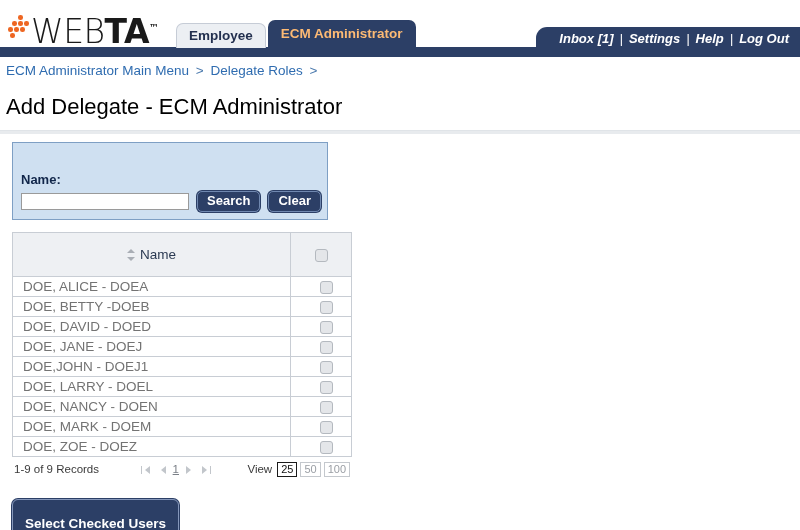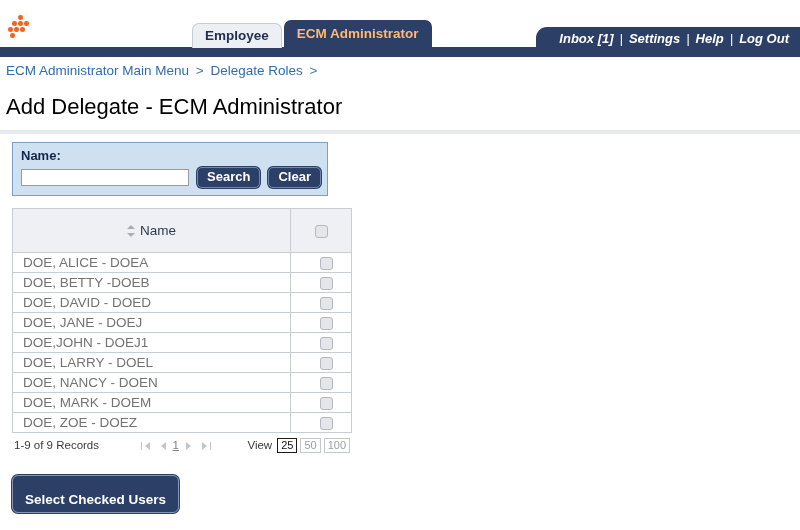--- a/index.html
+++ b/index.html
@@ -63,21 +63,21 @@
   }
   .logo-tm {
     font-size: 10px;
     vertical-align: super;
     font-weight: 700;
     letter-spacing: 0;
   }
 
   .tabs {
     position: absolute;
-    left: 192px;
+    left: 176px;
     bottom: 9px;
     display: flex;
     align-items: flex-end;
     z-index: 3;
   }
   .tab {
     font-size: 13.5px;
     font-weight: bold;
     padding: 5px 13px 6px 13px;
     border-radius: 7px 7px 0 0;
@@ -173,20 +173,21 @@
     background: #cfe0f1;
     border: 1px solid #7e9fc4;
     padding: 5px 6px 7px 8px;
     box-sizing: border-box;
   }
   .search-label {
     font-size: 13px;
     font-weight: bold;
     color: #11264a;
     margin-bottom: 4px;
+    margin-top: 24px;
   }
   .search-row {
     display: flex;
     align-items: center;
   }
   .search-input {
     width: 175px;
     height: 17px;
     border: 1px solid #9a9a9a;
     background: #ffffff;
@@ -399,20 +400,21 @@
     <span class="logo-dots">
       <i style="left:10px; top:0px;"></i>
       <i style="left:4px;  top:6px;"></i>
       <i style="left:10px; top:6px;"></i>
       <i style="left:16px; top:6px;"></i>
       <i style="left:0px;  top:12px;"></i>
       <i style="left:6px;  top:12px;"></i>
       <i style="left:12px; top:12px;"></i>
       <i style="left:2px;  top:18px;"></i>
     </span>
+    <span class="logo-text"><span class="thin">WEB</span><span class="bold">TA</span><span class="logo-tm">™</span></span>
   </div>
 
   <div class="tabs">
     <div class="tab inactive">
       <span>Employee</span>
     </div>
     <div class="tab active">
       <span>ECM Administrator</span>
     </div>
   </div>

